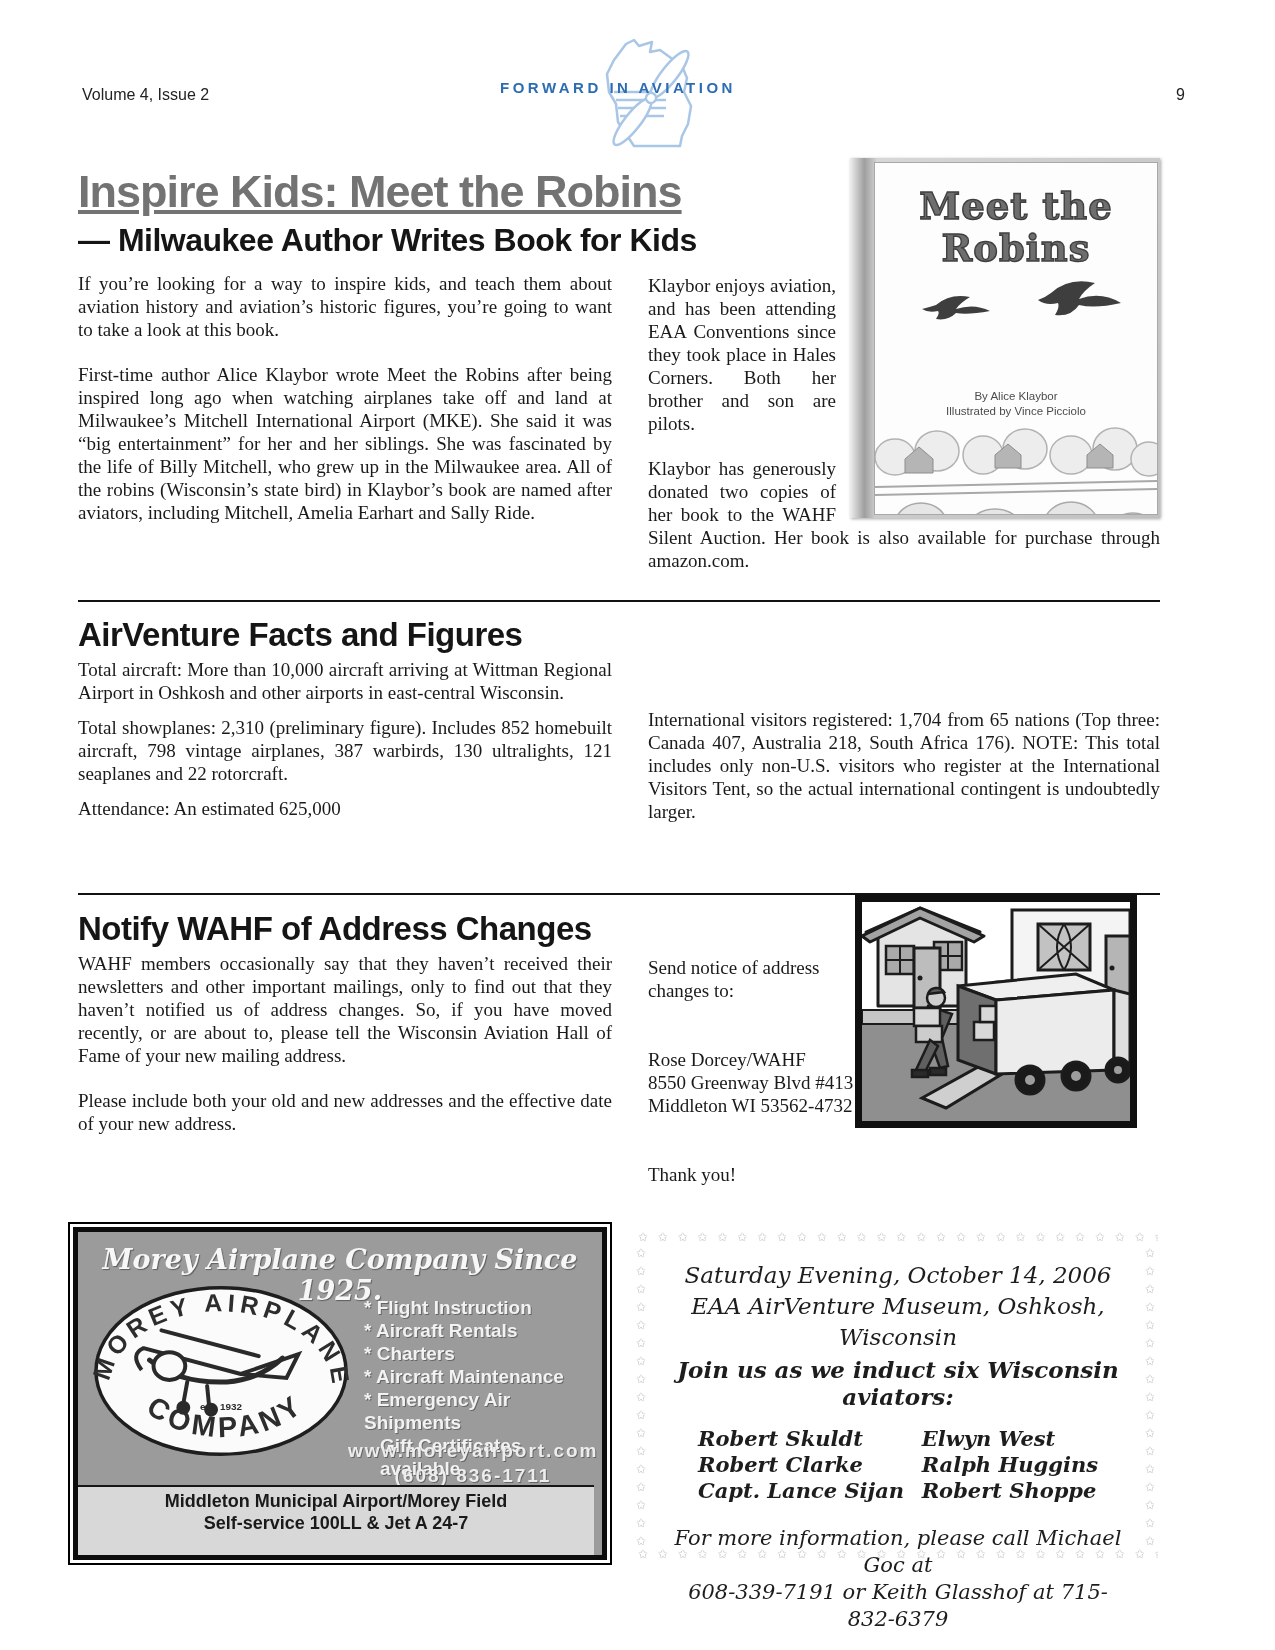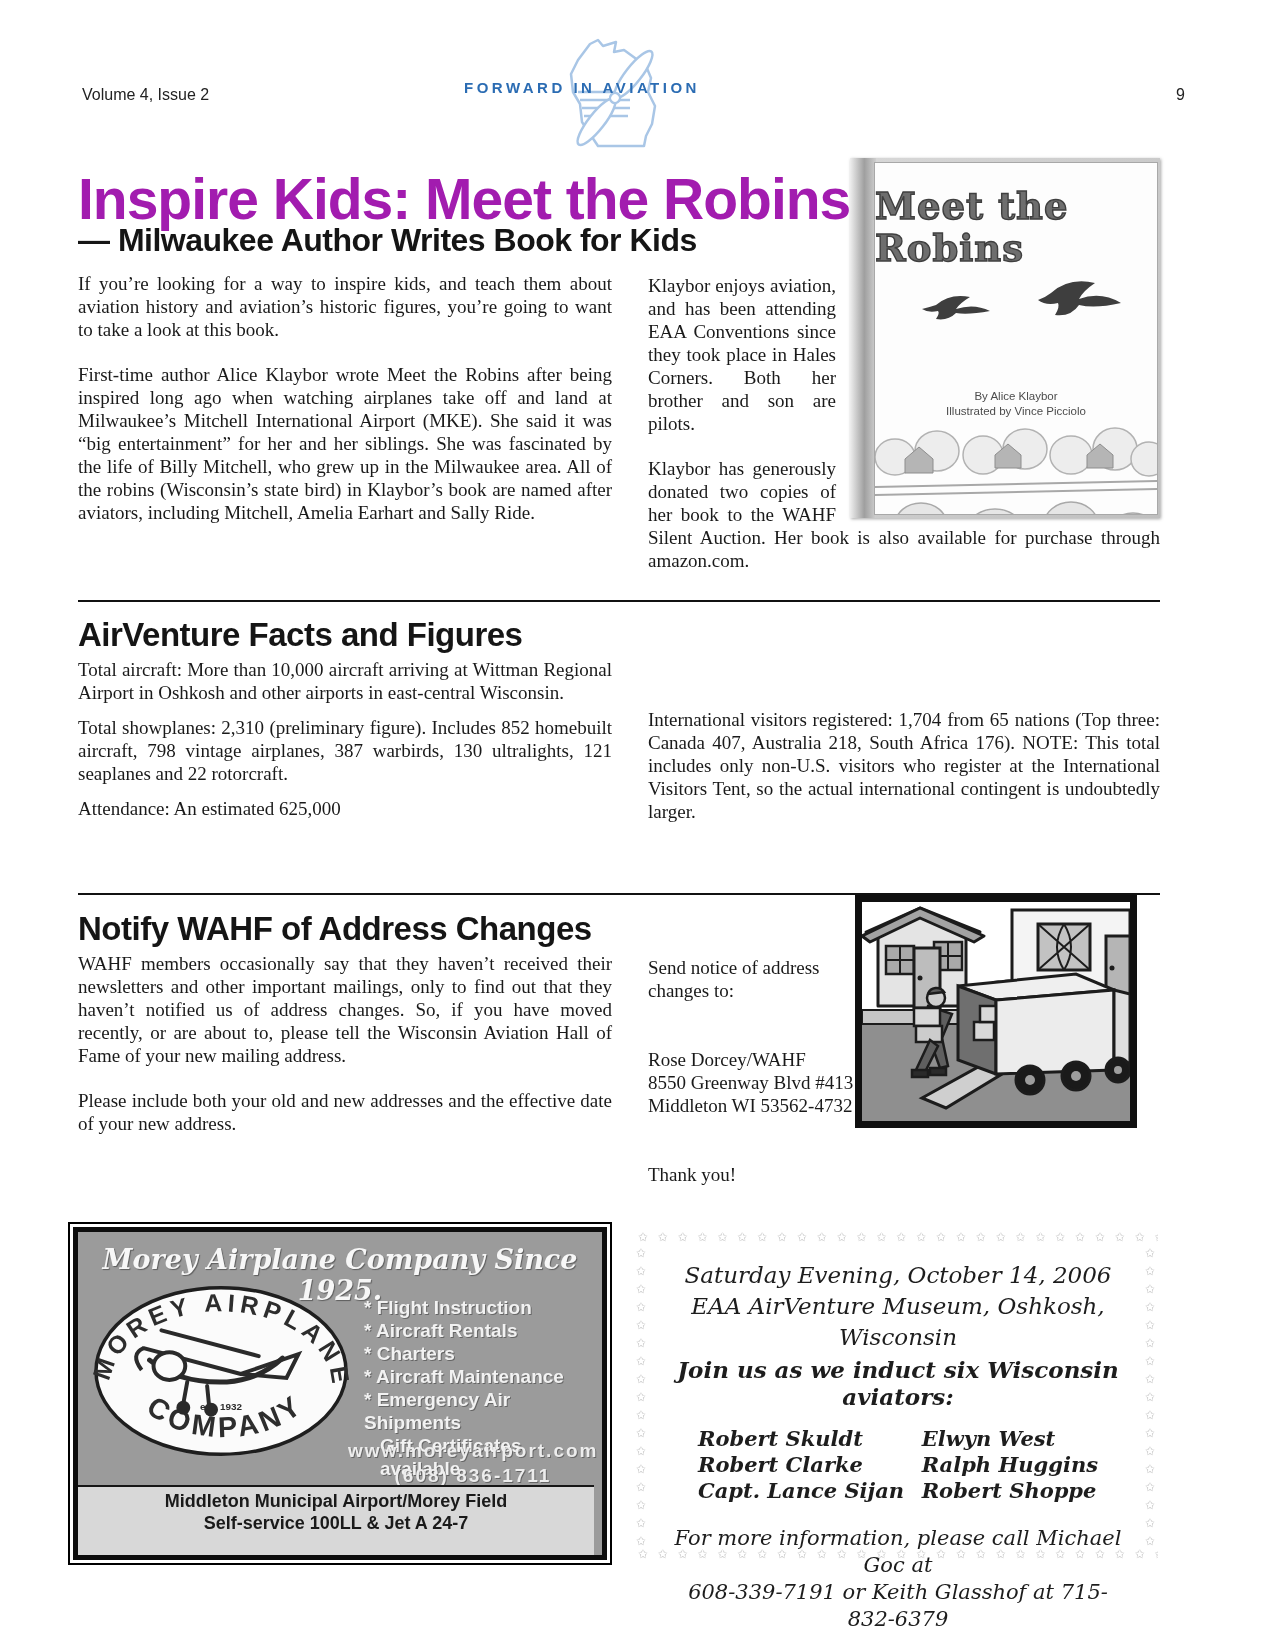--- a/index.html
+++ b/index.html
@@ -11,21 +11,21 @@
   }
   .abs { position:absolute; }
 
   
   .masthead-meta { font-family:"Liberation Sans", sans-serif; font-size:16px; color:#222; }
   .logo-svg text {
     font-family:"Liberation Sans", sans-serif; font-weight:bold;
   }
 
   
-  .h1 { font-family:"Liberation Sans", sans-serif; font-weight:bold; font-size:57px; letter-spacing:-1px; color:#a21caf; }
+  .h1 { font-family:"Liberation Sans", sans-serif; font-weight:bold; font-size:45px; letter-spacing:-1px; color:#737373;text-decoration:underline; }
   .h2 { font-family:"Liberation Sans", sans-serif; font-weight:bold; font-size:32px; letter-spacing:-0.5px; color:#151515; }
   .h3 { font-family:"Liberation Sans", sans-serif; font-weight:bold; font-size:33px; letter-spacing:-0.5px; color:#151515; }
 
   .bodytext { font-size:19px; line-height:23px; text-align:justify; }
   .bodytext p + p { margin-top:22px; }
   .rule { background:#111; height:2px; }
 
   
   .robins-right { width:512px; }
   .book-float { float:right; width:310px; height:360px; margin-left:14px; margin-bottom:6px; }
@@ -38,21 +38,21 @@
   }
   .book-cover {
     position:absolute; left:24px; top:4px; right:2px; bottom:3px;
     background:#fdfdfd; border:1px solid #a8a8a8; overflow:hidden;
   }
   .book-spine {
     position:absolute; left:0; top:0; width:26px; height:100%;
     background:linear-gradient(90deg,#efefef,#9f9f9f 55%,#cfcfcf);
   }
   .book-title {
-    margin-top:22px; text-align:left;
+    margin-top:22px; text-align:center;
     font-family:"DejaVu Serif", serif; font-weight:bold;
     font-size:37px; line-height:42px; color:#6e6e6e;
     -webkit-text-stroke:1.4px #3f3f3f; letter-spacing:1px;
   }
   .book-byline { margin-top:54px; text-align:center; font-family:"Liberation Sans", sans-serif; font-size:11.5px; line-height:15px; color:#4c4c4c; }
 
   
   .mid-lines { font-size:19px; line-height:23px; }
   .mid-lines .gap { height:23px; }
 
@@ -109,21 +109,21 @@
   .bq-col { font-size:21px; font-weight:bold; line-height:26px; text-align:left; }
   .bq-info { margin-top:21px; font-size:21px; line-height:27px; }
 </style>
 </head>
 <body>
 
 <div class="page">
 
   <div class="abs masthead-meta" style="left:82px; top:86px;">Volume 4, Issue 2</div>
 
-  <div class="abs" style="left:432px; top:36px; width:300px; height:118px;">
+  <div class="abs" style="left:468px; top:36px; width:300px; height:118px;">
     <svg class="logo-svg" width="300" height="118" viewBox="0 0 300 118">
 
       <path d="M 158,8 L 166,4 171,10 184,6 182,16 192,14 214,30 219,42 216,56 223,70 220,88 214,100 212,110 166,110 158,98 150,86 148,68 141,56 139,38 146,24 Z" fill="none" stroke="#a9c6e6" stroke-width="2.5" stroke-linejoin="round"></path>
 
       <g stroke="#a9c6e6" stroke-width="2.5">
         <line x1="146" y1="56" x2="196" y2="56"></line>
         <line x1="148" y1="64" x2="198" y2="64"></line>
         <line x1="150" y1="72" x2="198" y2="72"></line>
         <line x1="152" y1="80" x2="196" y2="80"></line>
       </g>

